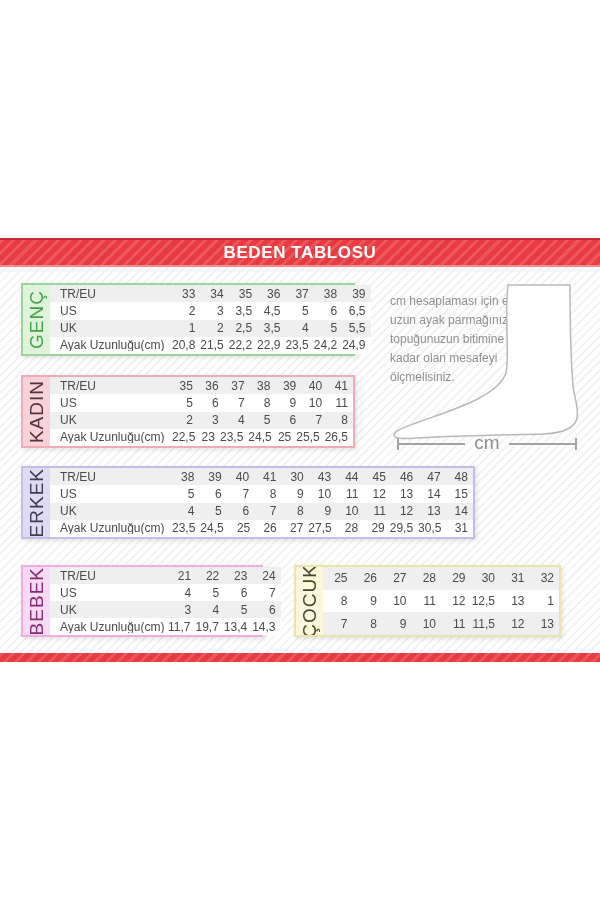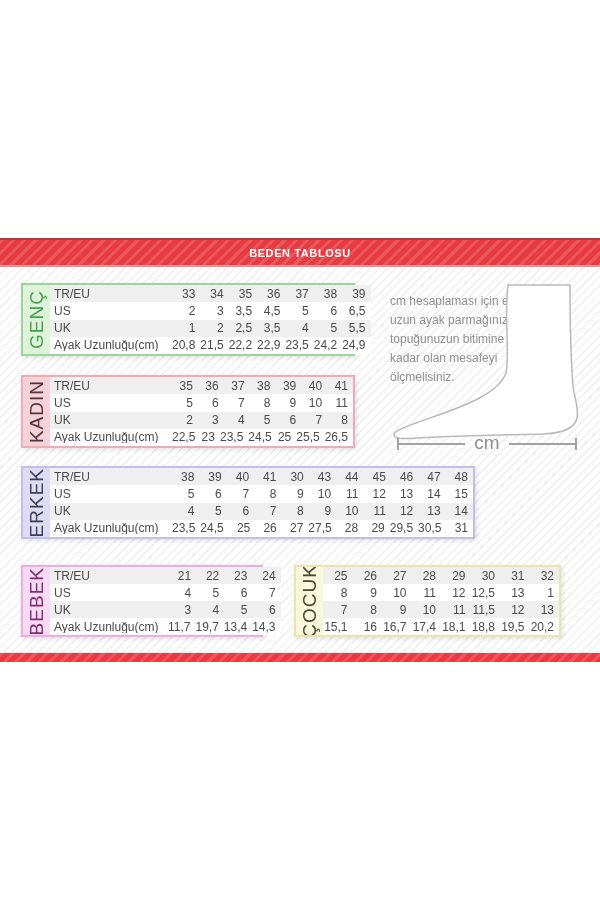--- a/index.html
+++ b/index.html
@@ -15,21 +15,21 @@
   
   .title-band{
     position:absolute;left:0;top:238px;width:600px;height:29px;
     background:repeating-linear-gradient(135deg,rgba(255,255,255,0.14) 0px,rgba(255,255,255,0.14) 3px,rgba(255,255,255,0) 3px,rgba(255,255,255,0) 8px),#e73b41;
     border-top:2px solid #c53038;
     border-bottom:2px solid #ef8e91;
     box-sizing:border-box;
     display:flex;align-items:center;justify-content:center;
   }
   .title-band .title-text{
-    color:#ffffff;font-size:11px;font-weight:700;letter-spacing:0.6px;
+    color:#ffffff;font-size:17px;font-weight:700;letter-spacing:0.6px;
   }
 
   
   .bottom-band{
     position:absolute;left:0;top:653px;width:600px;height:9px;
     background:repeating-linear-gradient(135deg,rgba(255,255,255,0.14) 0px,rgba(255,255,255,0.14) 3px,rgba(255,255,255,0) 3px,rgba(255,255,255,0) 8px),#e73b41;
   }
 
   
   .size-section{
@@ -47,21 +47,21 @@
   }
   .v-label{
     writing-mode:vertical-rl;transform:rotate(180deg);
     font-size:19px;font-weight:400;letter-spacing:1px;line-height:1;
     white-space:nowrap;
   }
   .s-table{flex:1 1 auto;display:flex;flex-direction:column;background:#ffffff;}
   .s-row{flex:1 1 0;display:flex;align-items:center;}
   .s-row.shade{background:#efeff0;}
   .cell{font-size:12px;color:#4a4a4a;line-height:1;}
-  .cell.rowhead{flex:0 0 122px;text-align:left;padding-left:4px;box-sizing:border-box;white-space:nowrap;overflow:hidden;}
+  .cell.rowhead{flex:0 0 122px;text-align:left;padding-left:10px;box-sizing:border-box;white-space:nowrap;overflow:hidden;}
   .sec-bebek .cell.rowhead{flex-basis:118px;}
   .cell.num{flex:1 1 0;text-align:right;padding-right:5px;box-sizing:border-box;white-space:nowrap;}
 
   
   .info-block{position:absolute;left:390px;top:292px;width:130px;}
   .info-line{font-size:12px;line-height:19px;color:#8f8f8f;white-space:nowrap;}
 
   
   .foot-wrap{position:absolute;left:386px;top:281px;width:196px;height:162px;}
 
@@ -304,30 +304,20 @@
         </div>
         <div class="s-row shade">
           <div class="cell num">7</div>
           <div class="cell num">8</div>
           <div class="cell num">9</div>
           <div class="cell num">10</div>
           <div class="cell num">11</div>
           <div class="cell num">11,5</div>
           <div class="cell num">12</div>
           <div class="cell num">13</div>
-        </div>
-        <div class="s-row">
-          <div class="cell num">15,1</div>
-          <div class="cell num">16</div>
-          <div class="cell num">16,7</div>
-          <div class="cell num">17,4</div>
-          <div class="cell num">18,1</div>
-          <div class="cell num">18,8</div>
-          <div class="cell num">19,5</div>
-          <div class="cell num">20,2</div>
         </div>
       </div>
     </div>
 
   <div class="info-block">
       <div class="info-line">cm hesaplaması için en</div>
       <div class="info-line">uzun ayak parmağınızdan</div>
       <div class="info-line">topuğunuzun bitimine</div>
       <div class="info-line">kadar olan mesafeyi</div>
       <div class="info-line">ölçmelisiniz.</div>

